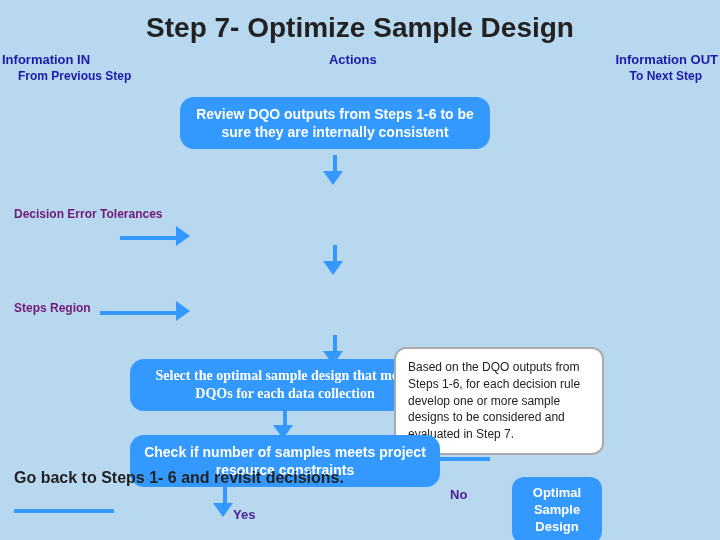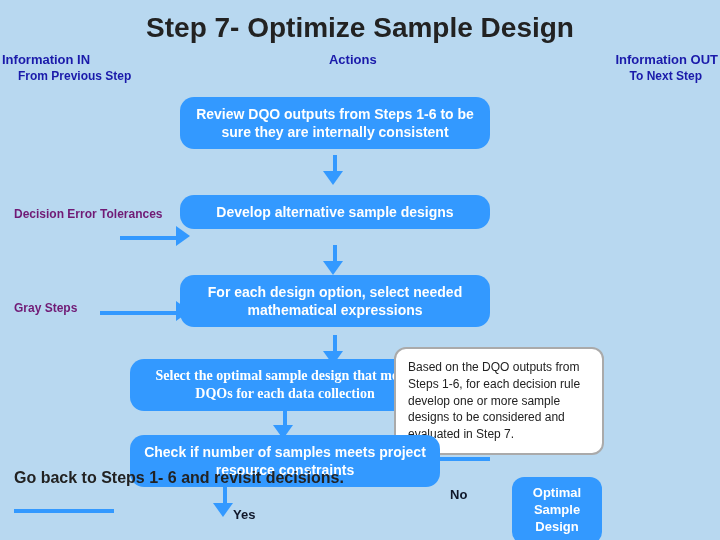--- a/index.html
+++ b/index.html
@@ -112,21 +112,21 @@
       font-weight: bold;
       text-align: center;
       padding: 8px 8px;
       line-height: 1.3;
     }
     
     .yn-label {
       position: absolute;
       font-size: 13px;
       font-weight: bold;
-      color: #0f172a;
+      color: #4c1d95;
     }
     
     .goback-box {
       position: absolute;
       left: 14px;
       font-size: 16px;
       font-weight: bold;
       color: #222;
       line-height: 1.4;
     }
@@ -157,38 +157,31 @@
   <div class="arrow-down" style="left: 323px; top: 84px;"></div>
 
   <div class="info-left" style="top: 120px;">
     <span>Decision Error
 Tolerances</span>
   </div>
 
   <div class="hline" style="left: 120px; top: 149px; width: 60px;"></div>
   <div class="arrow-right" style="left: 176px; top: 139px;"></div>
 
-  <div class="action-box" style="left: 180px; top: 108px; width: 310px;">
-    <span>Develop alternative sample designs</span>
-  </div>
 
   <div class="vline" style="left: 333px; top: 158px; height: 18px;"></div>
   <div class="arrow-down" style="left: 323px; top: 174px;"></div>
 
   <div class="info-left" style="top: 214px;">
-    <span>Gray Steps</span>
+    <span>Steps Region</span>
   </div>
 
   <div class="hline" style="left: 100px; top: 224px; width: 80px;"></div>
   <div class="arrow-right" style="left: 176px; top: 214px;"></div>
 
-  <div class="action-box" style="left: 180px; top: 188px; width: 310px;">
-    <span>For each design option, select needed
-mathematical expressions</span>
-  </div>
 
   <div class="vline" style="left: 333px; top: 248px; height: 18px;"></div>
   <div class="arrow-down" style="left: 323px; top: 264px;"></div>
 
   <div class="action-box" style="left: 130px; top: 272px; width: 310px; font-family: Liberation Serif, serif;">
     <span>Select the optimal sample design that meets
 DQOs for each data collection</span>
   </div>
 
   <div class="popup-box" style="right: 12px; top: 260px;">

